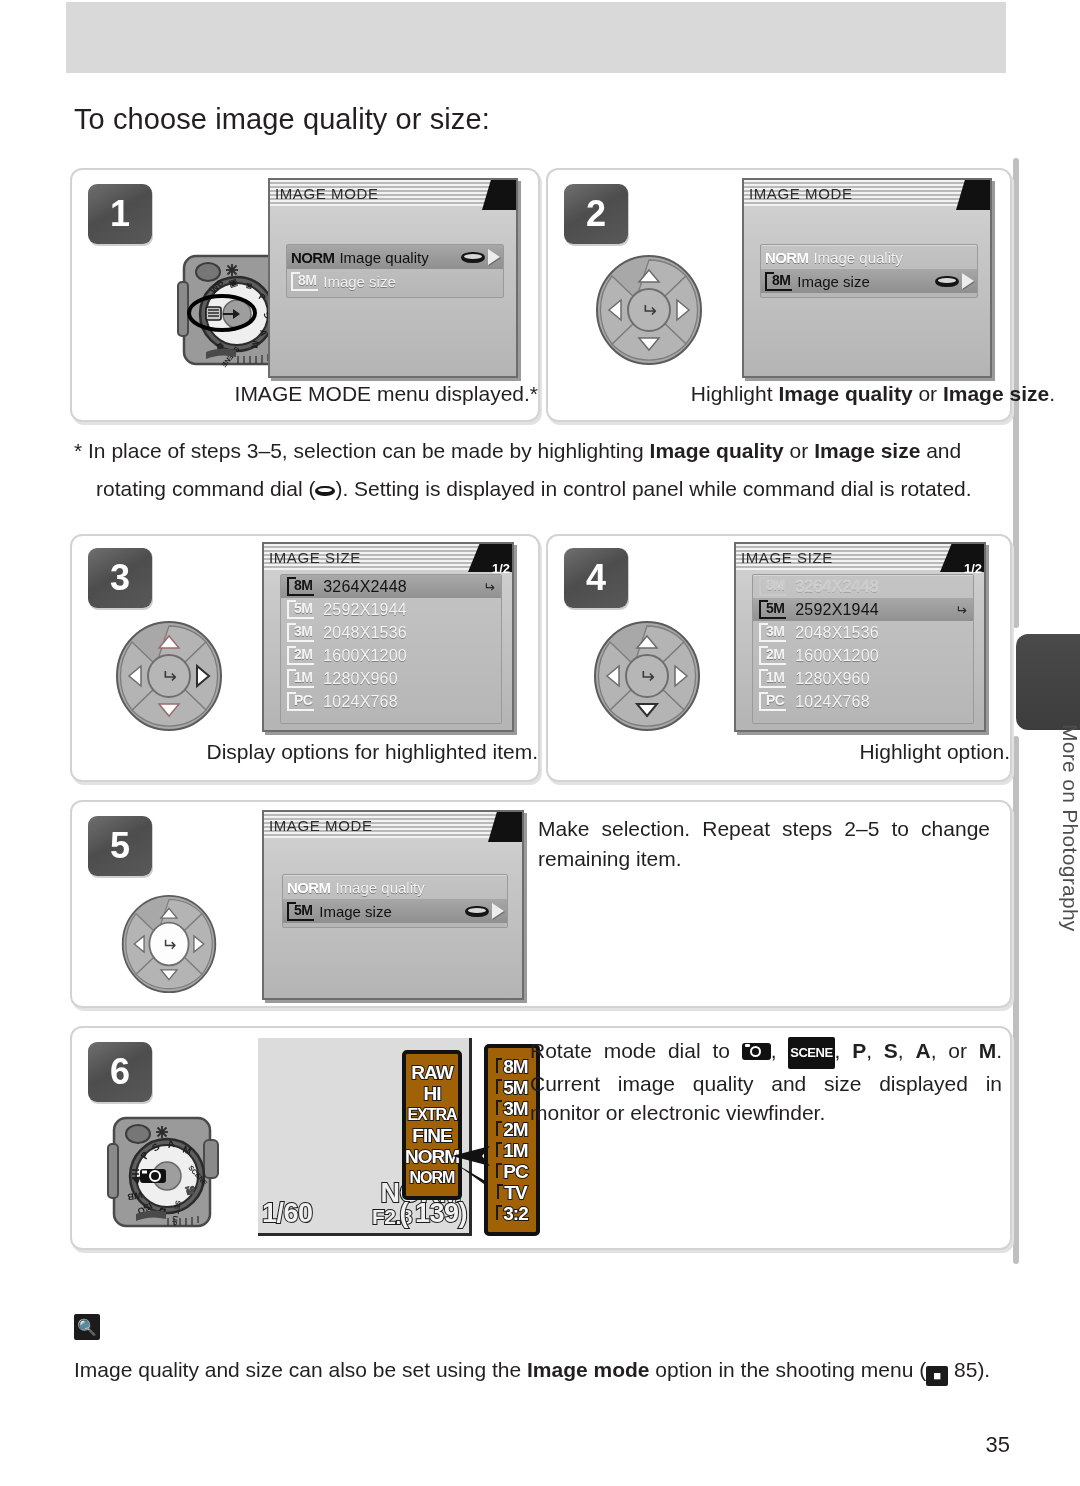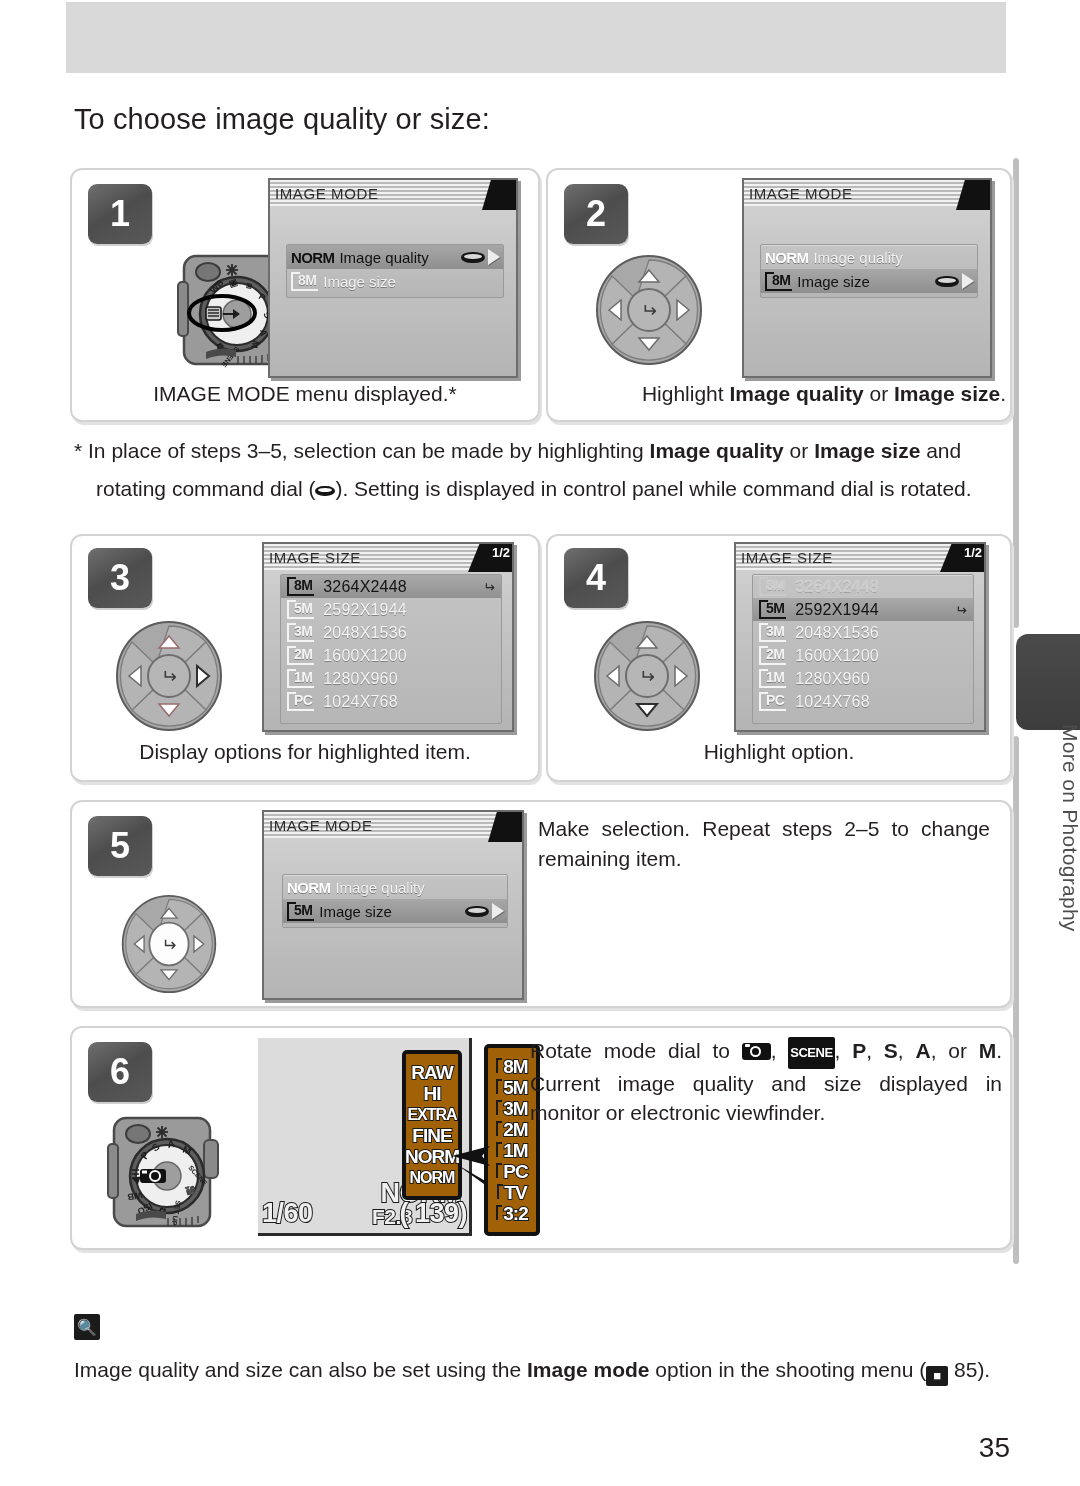--- a/index.html
+++ b/index.html
@@ -62,21 +62,21 @@
     padding-left:5px;
     box-sizing:border-box;
   }
   .dogear{
     position:absolute;right:0;top:0;
     width:34px;height:30px;
     background:#111;
     clip-path:polygon(26% 0,100% 0,100% 100%,0 100%);
   }
   .page-ind{
-    position:absolute;right:2px;top:1px;
+    position:absolute;right:2px;top:17px;
     color:#fff;font-size:13px;font-weight:700;z-index:4;
   }
   
   .lcd-box{
     position:absolute;
     background:linear-gradient(180deg,#c4c4c4,#b6b6b6);
     border:1px solid #9a9a9a;
     border-radius:2px;
     box-sizing:border-box;
     box-shadow:inset 0 1px 0 #d8d8d8;
@@ -135,21 +135,21 @@
     display:flex;align-items:center;height:23px;
     font-size:16px;padding-left:6px;box-sizing:border-box;
     letter-spacing:.2px;
   }
   .srow .dim-txt{color:#f4f4f4;text-shadow:0 1px 0 #818181;}
   .srow.sel{background:linear-gradient(180deg,#a9a9a9,#919191);color:#141414;}
   .srow.ghost{color:#c9c9c9;text-shadow:0 0 1px #fff,0 1px 0 #9a9a9a;}
   .srow .lbl{margin-left:4px;}
   
   .caption{
-    position:absolute;font-size:21px;color:#231f20;text-align:center;
+    position:absolute;font-size:21px;color:#231f20;text-align:right;
   }
   .caption b{font-weight:700;}
   
   .pad{position:absolute;}
   .pad svg{display:block;}
   
   .cam{position:absolute;}
   .cam svg{display:block;}
   
   .footnote{
@@ -266,21 +266,21 @@
     font-size:21px;line-height:29px;color:#231f20;text-align:justify;
   }
   .note-body b{font-weight:700;}
   .bookicon{
     display:inline-block;width:22px;height:20px;background:#1b1b1b;
     color:#fff;font-size:13px;text-align:center;line-height:20px;
     border-radius:2px;vertical-align:-3px;
   }
   .pageno{
     position:absolute;left:0;top:1432px;width:1010px;text-align:right;
-    font-size:28px;color:#231f20;
+    font-size:22px;color:#231f20;
   }
 </style>
 </head>
 <body>
 
 <div class="header-band"></div>
 
 <div class="page-title">To choose image quality or size:</div>
 
 <div class="sidetab-rule" style="top:158px;height:470px;"></div>

